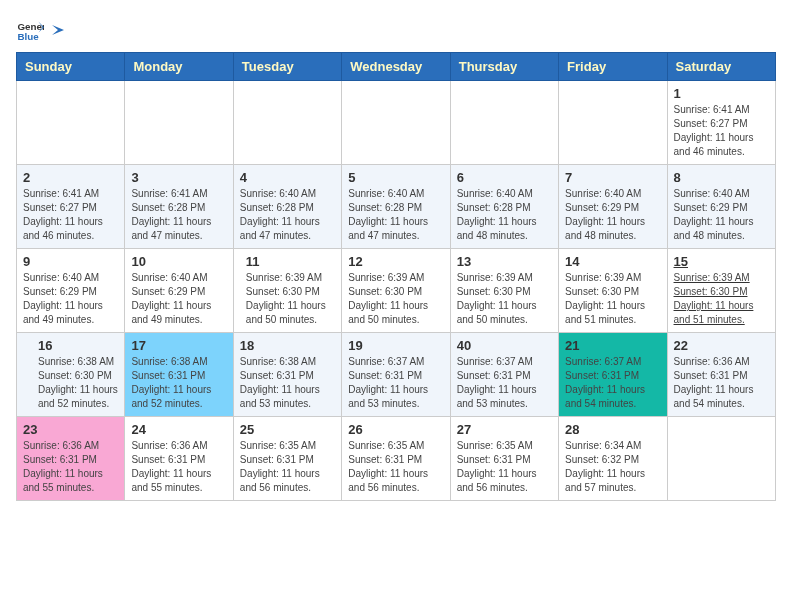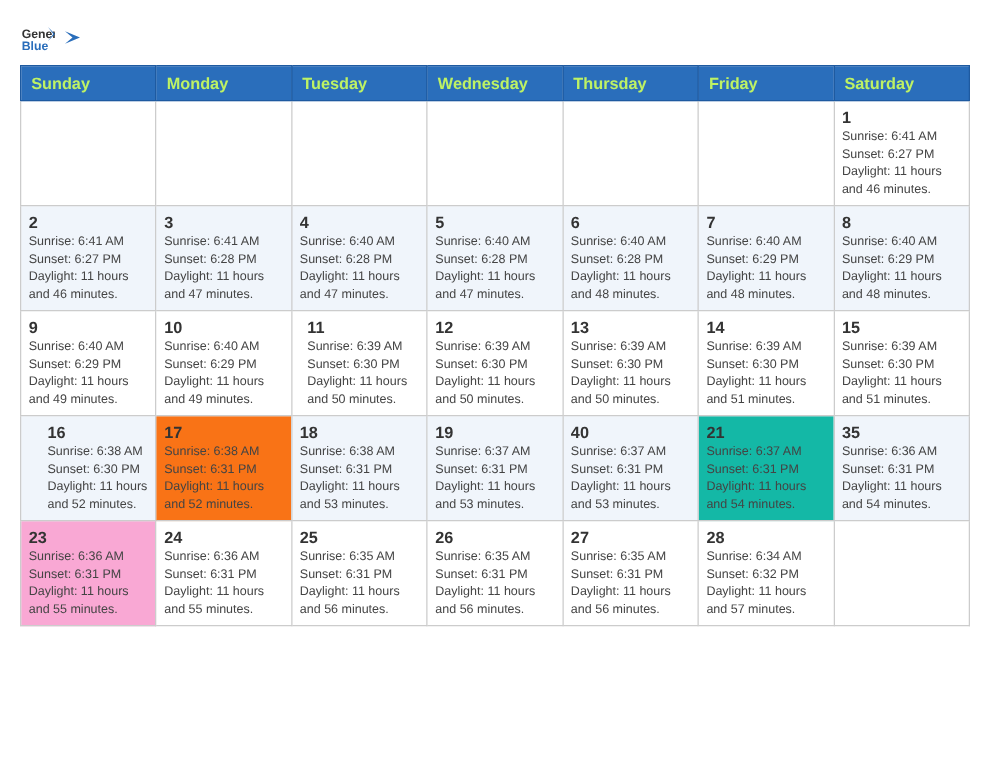--- a/index.html
+++ b/index.html
@@ -50,21 +50,21 @@
       font-size: 15px;
       color: #555;
     }
     .calendar {
       width: 100%;
       border-collapse: collapse;
       border: 1px solid #ccc;
     }
     .calendar th {
       background: #2a6ebb;
-      color: #bef264;
+      color: #fef9c3;
       font-size: 13px;
       font-weight: bold;
       padding: 6px 8px;
       text-align: left;
       border: 1px solid #1e5aa0;
     }
     .calendar td {
       border: 1px solid #ccc;
       vertical-align: top;
       padding: 5px 6px;
@@ -227,35 +227,35 @@
           <div class="day-info" style="white-space: pre-line;">Sunrise: 6:39 AM
 Sunset: 6:30 PM
 Daylight: 11 hours and 50 minutes.</div>
         </td>
         <td style="background: rgb(255, 255, 255);">
           <span class="day-number">14</span>
           <div class="day-info" style="white-space: pre-line;">Sunrise: 6:39 AM
 Sunset: 6:30 PM
 Daylight: 11 hours and 51 minutes.</div>
         </td>
-        <td style="background: rgb(255, 255, 255);">
+        <td style="background: rgb(255, 255, 255); text-decoration: underline;">
           <span class="day-number">15</span>
           <div class="day-info" style="white-space: pre-line;">Sunrise: 6:39 AM
 Sunset: 6:30 PM
 Daylight: 11 hours and 51 minutes.</div>
         </td>
       </tr>
       <tr>
         <td style="background: rgb(240, 245, 251); padding-left: 21px;">
           <span class="day-number">16</span>
           <div class="day-info" style="white-space: pre-line;">Sunrise: 6:38 AM
 Sunset: 6:30 PM
 Daylight: 11 hours and 52 minutes.</div>
         </td>
-        <td style="background: #f97316;">
+        <td style="background: #7dd3fc;">
           <span class="day-number">17</span>
           <div class="day-info" style="white-space: pre-line;">Sunrise: 6:38 AM
 Sunset: 6:31 PM
 Daylight: 11 hours and 52 minutes.</div>
         </td>
         <td style="background: rgb(240, 245, 251); margin-top: 44px;">
           <span class="day-number">18</span>
           <div class="day-info" style="white-space: pre-line;">Sunrise: 6:38 AM
 Sunset: 6:31 PM
 Daylight: 11 hours and 53 minutes.</div>
@@ -272,21 +272,21 @@
 Sunset: 6:31 PM
 Daylight: 11 hours and 53 minutes.</div>
         </td>
         <td style="background: #14b8a6;">
           <span class="day-number">21</span>
           <div class="day-info" style="white-space: pre-line;">Sunrise: 6:37 AM
 Sunset: 6:31 PM
 Daylight: 11 hours and 54 minutes.</div>
         </td>
         <td style="background: rgb(240, 245, 251);">
-          <span class="day-number">35</span>
+          <span class="day-number">22</span>
           <div class="day-info" style="white-space: pre-line;">Sunrise: 6:36 AM
 Sunset: 6:31 PM
 Daylight: 11 hours and 54 minutes.</div>
         </td>
       </tr>
       <tr>
         <td style="background: #f9a8d4;">
           <span class="day-number">23</span>
           <div class="day-info" style="white-space: pre-line;">Sunrise: 6:36 AM
 Sunset: 6:31 PM

